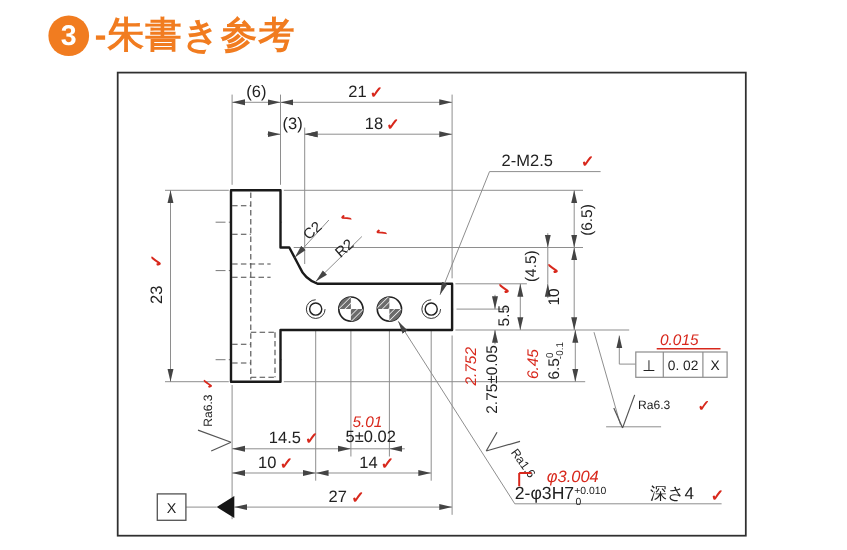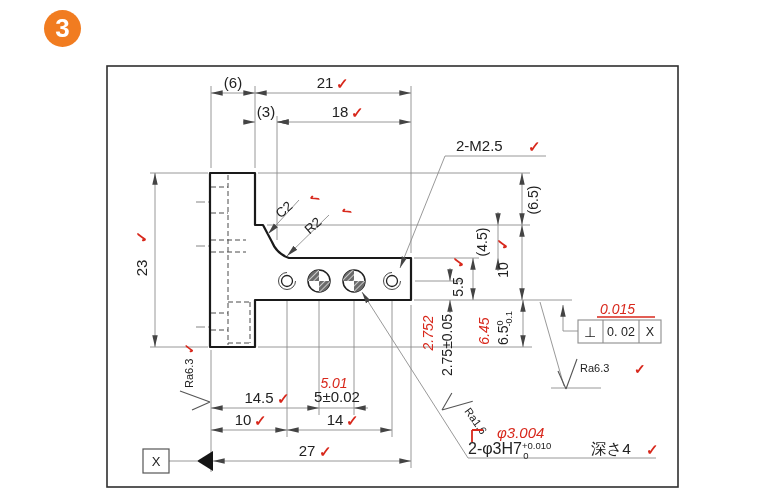--- a/index.html
+++ b/index.html
@@ -21,20 +21,21 @@
   .cl{stroke:#777;stroke-width:0.9;fill:none;stroke-dasharray:9 3 2 3;}
   .red{stroke:#d8281c;fill:none;}
 </style>
 </head>
 <body>
 
 <div id="stage">
 
   <div id="title">
     <span class="badge" style="background: rgb(241, 124, 32);">3</span>
+    <span class="t" style="color: rgb(241, 124, 32);">-朱書き参考</span>
   </div>
 
   <svg width="770" height="500" viewBox="0 0 770 500">
     <defs>
       <marker id="arw" viewBox="0 0 12 8" refX="12" refY="4" markerWidth="13" markerHeight="9" orient="auto-start-reverse">
           <path d="M0,1.2 L12,4 L0,6.8 z" fill="#444"></path>
         </marker>
       <pattern id="hatch" width="4" height="4" patternUnits="userSpaceOnUse" patternTransform="rotate(45)">
         <rect width="4" height="4" fill="#6b6b6b"></rect>
           <line x1="0" y1="0" x2="0" y2="4" stroke="#fff" stroke-width="1.3"></line>

